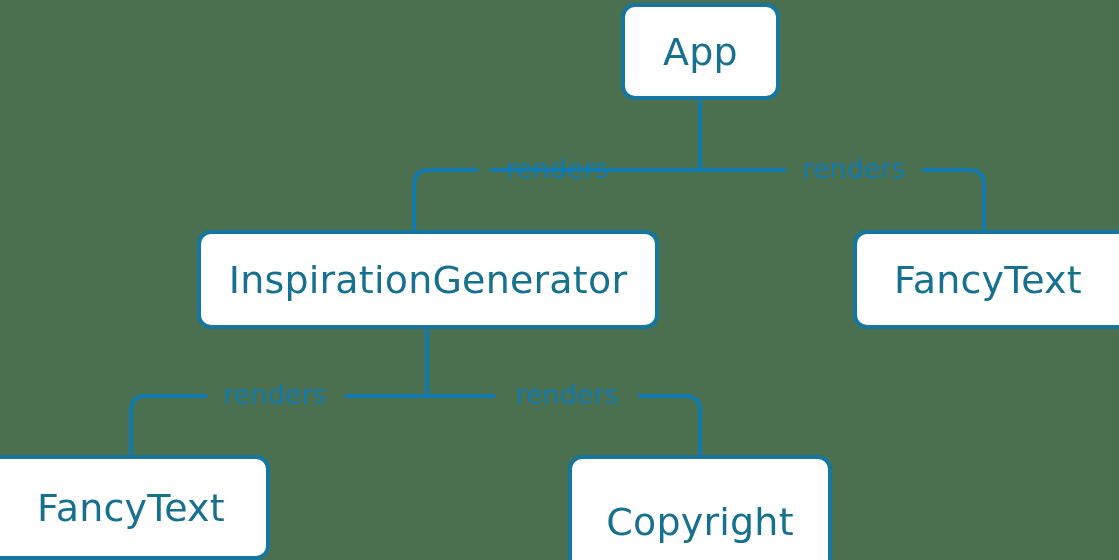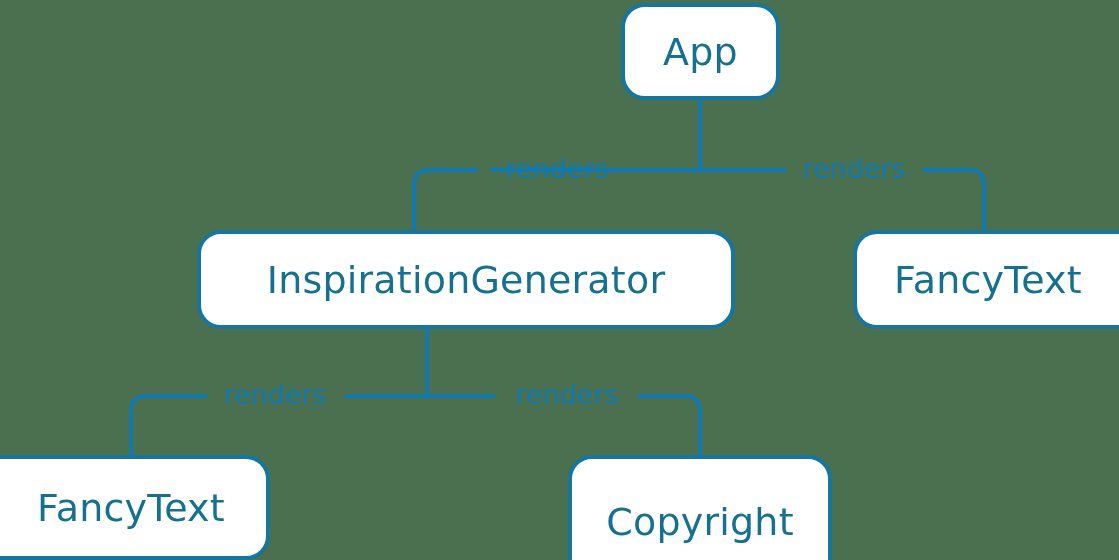--- a/index.html
+++ b/index.html
@@ -41,37 +41,37 @@
     font-size: 27px;
     font-weight: 500;
     text-anchor: middle;
     dominant-baseline: middle;
   }
   .node-box {
     position: absolute;
     box-sizing: border-box;
     background: #ffffff;
     border: 4px solid #16769e;
-    border-radius: 24px;
+    border-radius: 14px;
     display: flex;
     align-items: center;
     justify-content: center;
     overflow: hidden;
   }
   .node-label {
     color: #15718f;
     font-family: "DejaVu Sans", "Liberation Sans", sans-serif;
     font-size: 38px;
     font-weight: 400;
     letter-spacing: 0.2px;
     white-space: nowrap;
     line-height: 1;
   }
   .node-app        { left: 621px; top: 3px;   width: 159px; height: 97px; }
-  .node-inspgen    { left: 197px; top: 230px; width: 538px; height: 99px; }
+  .node-inspgen    { left: 197px; top: 230px; width: 462px; height: 99px; }
   .node-fancy-right{ left: 853px; top: 230px; width: 266px; height: 99px; border-right-width: 0; border-top-right-radius: 0; border-bottom-right-radius: 0; }
   .node-fancy-left { left: -4px;  top: 455px; width: 274px; height: 105px; border-left-width: 0; border-top-left-radius: 0; border-bottom-left-radius: 0; }
   .node-copyright  { left: 568px; top: 455px; width: 264px; height: 133px; }
 </style>
 </head>
 <body>
 
 <div id="diagram-root">
 
   <svg class="diagram-canvas" viewBox="0 0 1119 560" xmlns="http://www.w3.org/2000/svg">

